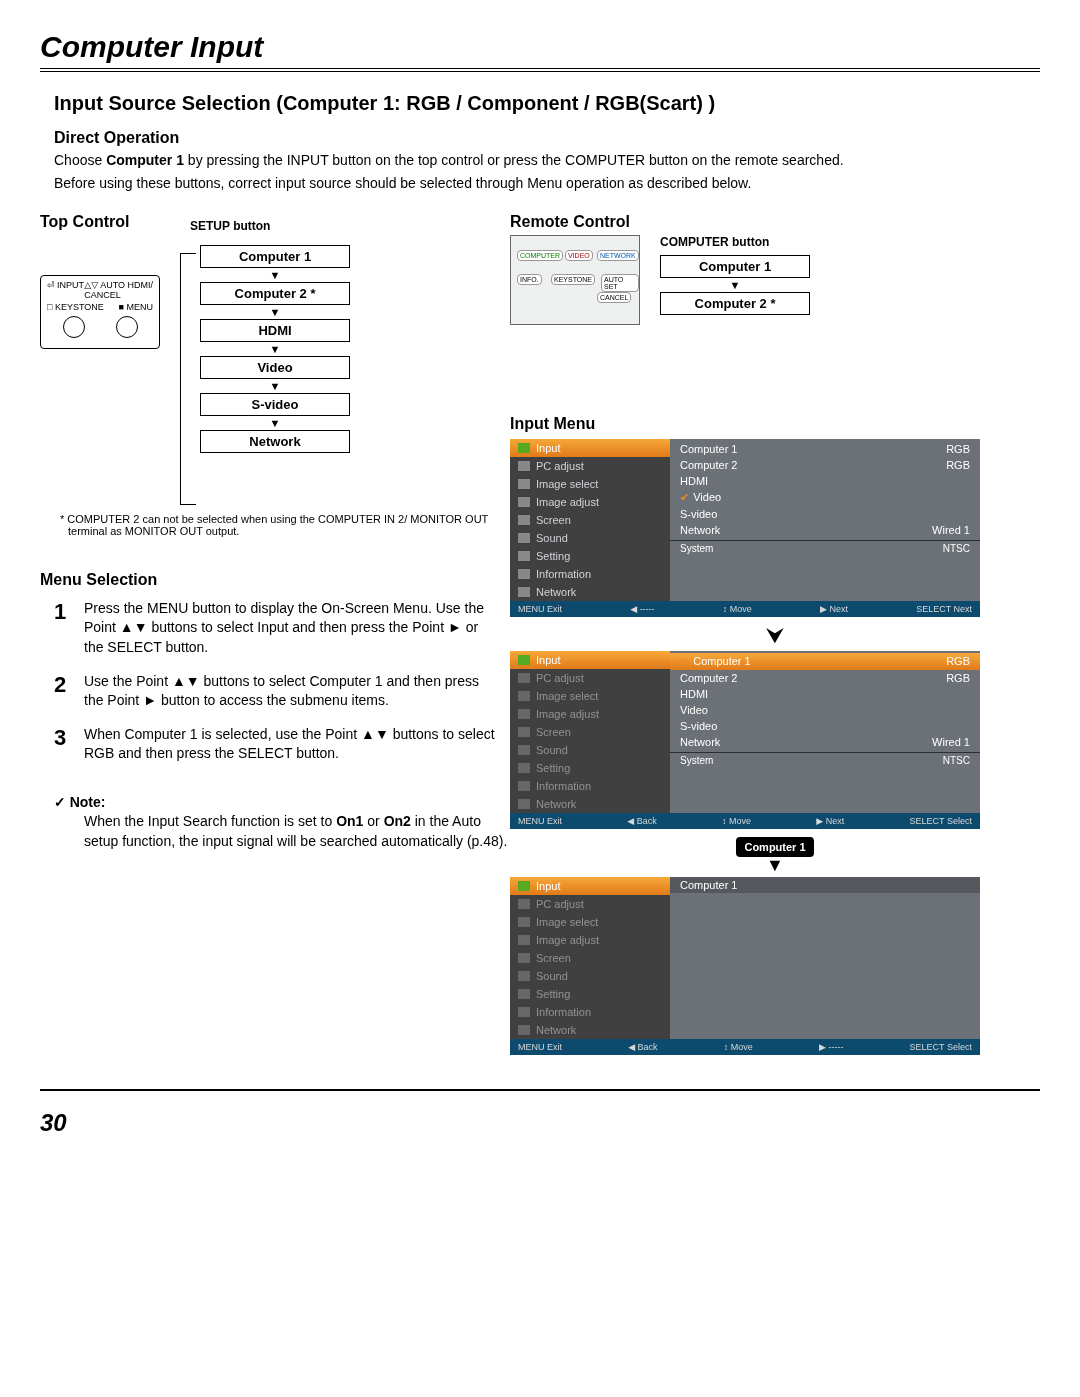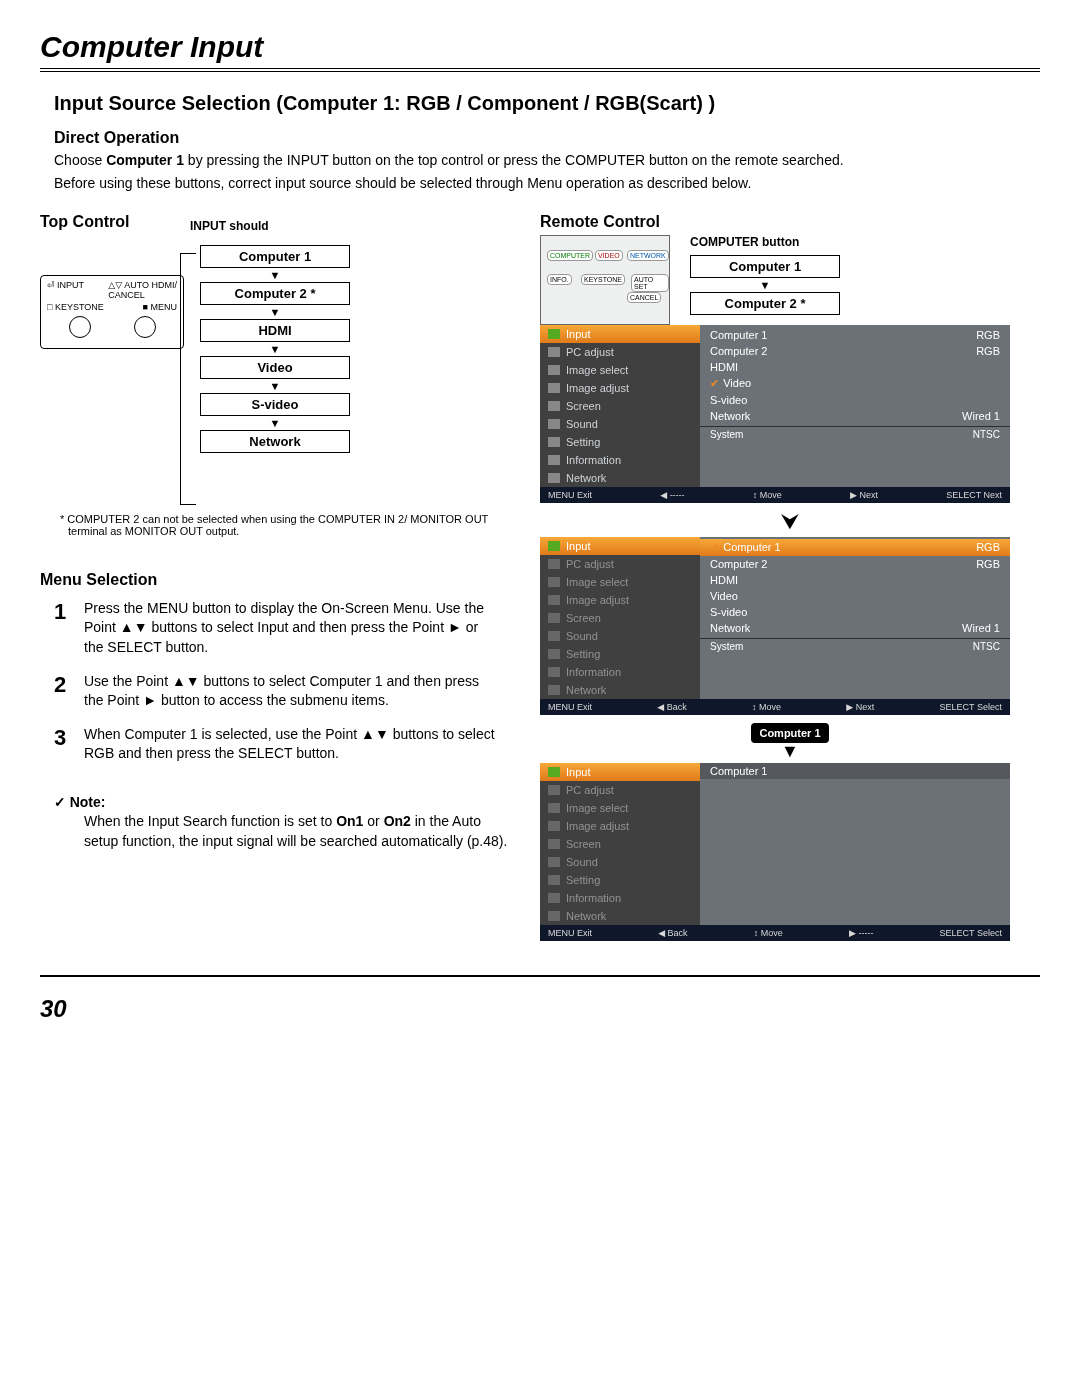--- a/index.html
+++ b/index.html
@@ -2,26 +2,26 @@
 <html><head>
 <meta charset="utf-8">
 <style>
   * { box-sizing: border-box; margin: 0; padding: 0; }
   body { font-family: Arial, Helvetica, sans-serif; font-size: 14px; width: 1080px; background: #fff; color: #000; padding: 30px 40px 10px 40px; }
   .page-title { font-size: 30px; font-weight: bold; font-style: italic; margin-bottom: 4px; }
   .hr-double { border-top: 1px solid #000; border-bottom: 1px solid #000; height: 4px; margin-bottom: 20px; }
   .section-title { font-size: 20px; font-weight: bold; margin: 10px 0 14px 14px; }
   .subhead { font-size: 16px; font-weight: bold; margin: 6px 0 4px 14px; }
   .para { margin: 0 20px 4px 14px; line-height: 1.35; }
-  .twocol { display: flex; gap: 30px; margin-top: 14px; }
+  .twocol { display: flex; margin-top: 14px; }
   .leftcol { width: 470px; }
   .rightcol { flex: 1; }
   
   .tc-wrap { position: relative; height: 270px; }
-  .tc-pad { position: absolute; left: 0; top: 40px; width: 144px; border: 1px solid #000; border-radius: 4px; padding: 4px 6px 10px 6px; font-size: 9px; text-align: center; }
+  .tc-pad { position: absolute; left: 0; top: 40px; width: 120px; border: 1px solid #000; border-radius: 4px; padding: 4px 6px 10px 6px; font-size: 9px; text-align: center; }
   .tc-row { display: flex; justify-content: space-between; margin-bottom: 2px; }
   .tc-circles { display: flex; justify-content: space-around; margin-top: 4px; }
   .tc-circle { width: 22px; height: 22px; border: 1.2px solid #000; border-radius: 50%; }
   .flowlist { position: absolute; left: 160px; top: 10px; width: 150px; }
   .flowbox { border: 1px solid #000; padding: 3px 0; text-align: center; font-weight: bold; font-size: 13px; margin-bottom: 2px; }
   .flowarrow { text-align: center; font-size: 11px; line-height: 10px; margin: 0 0 2px 0; }
   .diag-label { position: absolute; font-weight: bold; font-size: 12px; }
   .flow-loop { position: absolute; left: 140px; top: 18px; height: 252px; width: 16px; border: 1px solid #000; border-right: none; }
   .footnote { font-size: 11px; margin: 8px 0 0 28px; text-indent: -8px; }
   
@@ -39,21 +39,21 @@
   .osd-row { display: flex; }
   .osd-left { width: 160px; background: #404040; }
   .osd-right { flex: 1; background: #6b7176; position: relative; }
   .m-item { display: flex; align-items: center; gap: 6px; padding: 3px 8px; color: #cfd2d6; }
   .m-item .ic { width: 12px; height: 10px; background: #888; display: inline-block; }
   .m-sel-orange { background: linear-gradient(#f7a838,#e07a1a); color: #fff; }
   .m-sel-orange .ic { background: #5a2; }
   .r-list { padding: 2px 0; }
   .r-item { display: flex; justify-content: space-between; padding: 2px 10px; color: #fff; }
   .r-sel { background: linear-gradient(#f7a838,#e07a1a); }
-  .osd-bar { display: flex; justify-content: space-between; background: #0f172a; color: #d8d8d8; font-size: 9px; padding: 3px 8px; }
+  .osd-bar { display: flex; justify-content: space-between; background: #0c4a6e; color: #d8d8d8; font-size: 9px; padding: 3px 8px; }
   .sys-row { display: flex; justify-content: space-between; border-top: 1px solid #2a2d31; padding: 2px 10px; color: #fff; font-size: 10px; }
   .big-arrow { text-align: center; font-size: 22px; margin: 2px 0; }
   .big-arrow.label { font-size: 11px; font-weight: bold; background: #000; color: #fff; display: inline-block; padding: 4px 8px; border-radius: 4px; position: relative; }
   .big-arrow-wrap { text-align: center; margin: 4px 0 6px 0; }
   .note-head { font-weight: bold; font-style: normal; margin: 30px 0 2px 14px; }
   .note-head::before { content: "\2713\00a0"; }
   .note-body { margin: 0 0 0 44px; max-width: 440px; line-height: 1.4; }
   .page-footer { border-top: 2px solid #000; margin-top: 28px; padding-top: 18px; }
   .page-num { font-size: 24px; font-weight: bold; font-style: italic; }
 </style>
@@ -68,21 +68,21 @@
 <div class="subhead">Direct Operation</div>
 <p class="para">
   <span>Choose </span><b>Computer 1</b><span> by pressing the INPUT button on the top control or press the COMPUTER button on the remote searched.</span>
 </p>
 <p class="para">Before using these buttons, correct input source should be selected through Menu operation as described below.</p>
 
 <div class="twocol">
   <div class="leftcol">
     <div class="subhead" style="margin-left:0">Top Control</div>
     <div class="tc-wrap">
-      <div class="diag-label" style="left:150px; top:-16px">INPUT should</div>
+      <div class="diag-label" style="left:150px; top:-16px">SETUP button</div>
       <div class="tc-pad">
         <div class="tc-row">
             <span>⏎ INPUT</span>
             <span style="white-space:pre-line; text-align:left">△▽ AUTO HDMI/
 CANCEL</span>
           </div>
         <div class="tc-row">
             <span>□ KEYSTONE</span>
             <span>■ MENU</span>
           </div>
@@ -145,20 +145,21 @@
       <div>
         <div style="font-weight:bold; font-size:12px; margin-bottom:6px">COMPUTER button</div>
         <div class="rc-flow">
           <div class="flowbox">Computer 1</div>
           <div class="flowarrow">▼</div>
           <div class="flowbox">Computer 2 *</div>
         </div>
       </div>
     </div>
 
+    <div class="subhead" style="margin:90px 0 6px 0">Input Menu</div>
 
     <div class="osd">
       <div class="osd-row">
         <div class="osd-left" id="osd1-left">
             <div class="m-item m-sel-orange">
               <span class="ic"></span>
               <span>Input</span>
             </div>
             <div class="m-item">
               <span class="ic"></span>

